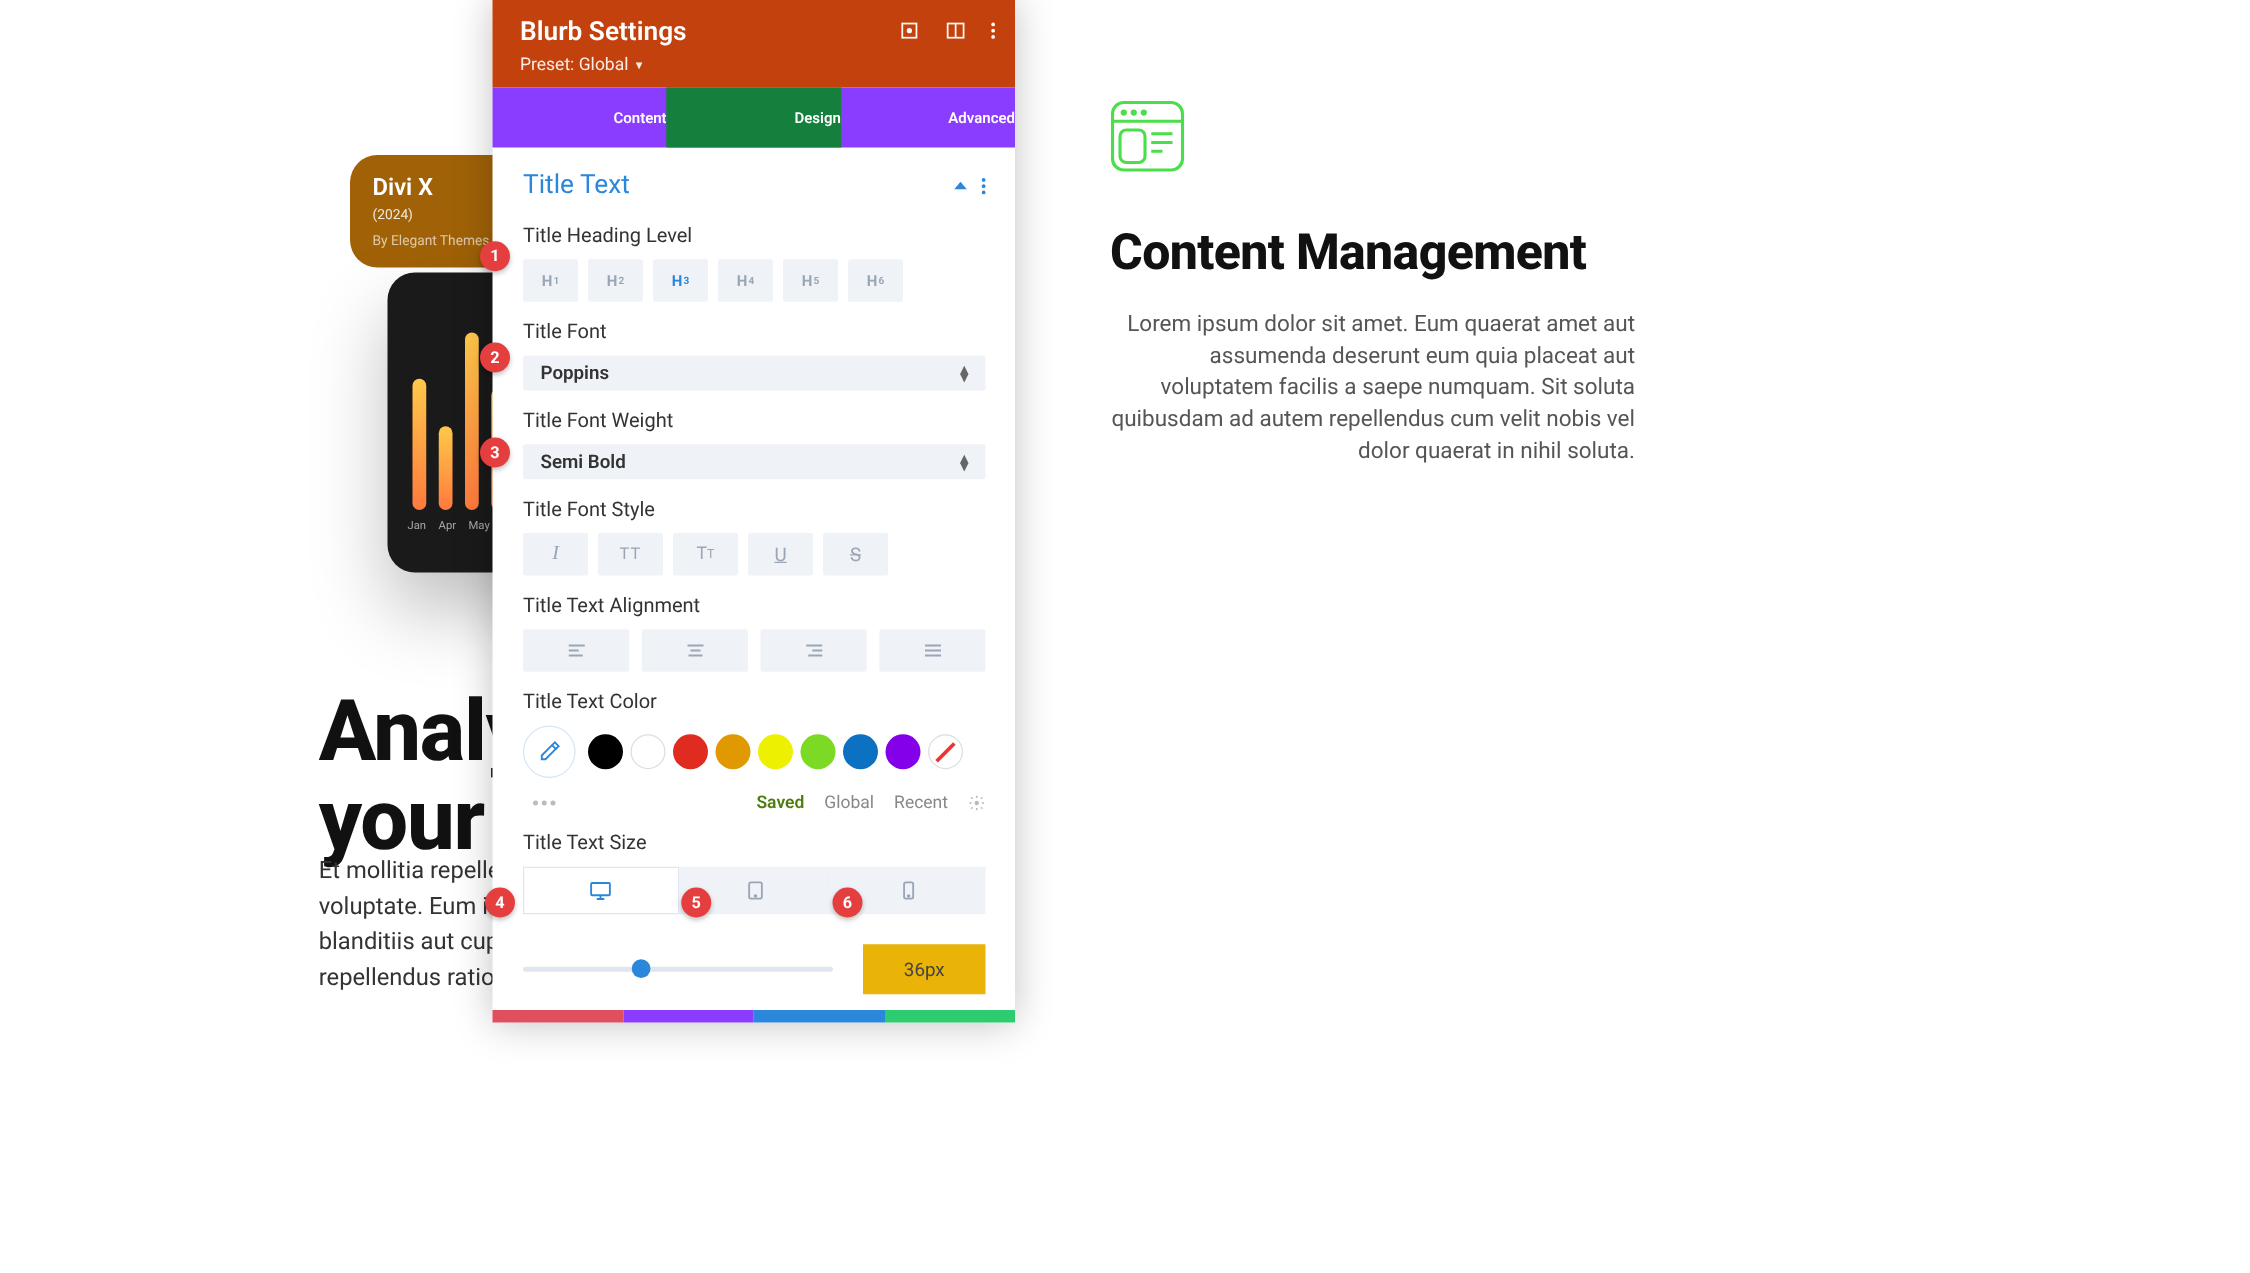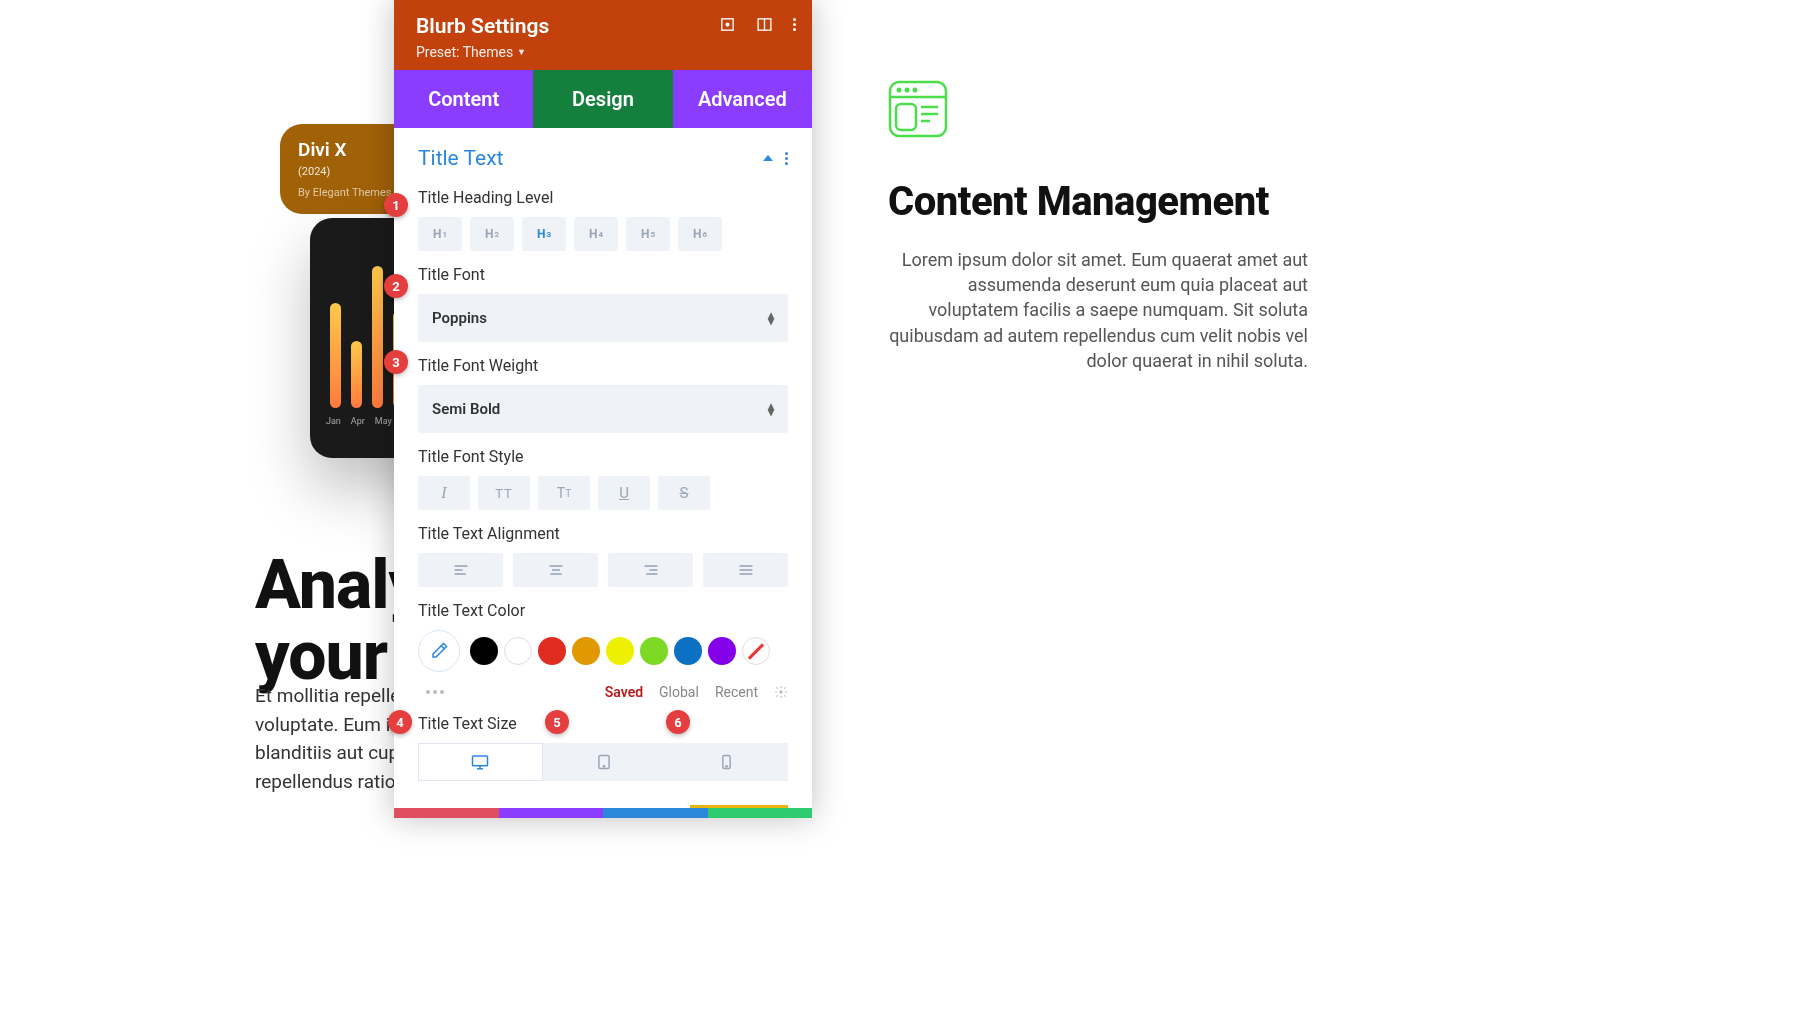--- a/index.html
+++ b/index.html
@@ -23,48 +23,48 @@
 
 .panel { position: absolute; left: 394px; top: 0; width: 418px; background: #fff; box-shadow: 0 0 30px rgba(0,0,0,.25); display:flex; flex-direction:column; height: 818px; }
 .panel-header { background: #c2410c; color: #fff; padding: 14px 22px 10px; }
 .panel-title { font-size: 21px; font-weight: 600; }
 .panel-preset { font-size: 14px; margin-top: 6px; opacity: .9; display:flex; align-items:center; gap:4px; }
 .panel-tools { position: absolute; top: 16px; right: 16px; display:flex; gap: 20px; align-items:center; }
 .panel-tools svg, .panel-tools .dots { width: 17px; height: 17px; opacity: .95; }
 .dots3 { display:flex; flex-direction:column; gap:2px; }
 .dots3 span { width:3px; height:3px; background:#fff; border-radius:50%; }
 .tabs { display:flex; background:#8b3dff; }
-.tab { flex:1; padding: 17px 0; text-align:center; font-size: 20px; font-weight: 600; color:#fff; }
+.tab { flex:1; padding: 17px 0; text-align:right; font-size: 12px; font-weight: 600; color:#fff; }
 .tab.active { background:#15803d; }
 .panel-body { padding: 18px 24px; flex:1; overflow-y:auto; position:relative; }
 .panel-body::-webkit-scrollbar { width: 4px; }
 .panel-body::-webkit-scrollbar-thumb { background: #333; }
 .section-title { color: #2b87da; font-size: 21px; display:flex; align-items:center; justify-content:space-between; margin-bottom: 18px; }
 .section-actions { display:flex; align-items:center; gap:12px; }
 .chev-up { width:0; height:0; border-left:5px solid transparent; border-right:5px solid transparent; border-bottom:6px solid #2b87da; cursor:pointer; }
 .vdots span { display:block; width:3px; height:3px; background:#2b87da; border-radius:50%; margin:2px 0; }
 .field-label { font-size: 16px; color: #333; margin: 14px 0 10px; }
 .btn-row { display:flex; gap:8px; }
 .hbtn { flex:0 0 44px; height: 34px; background:#eff2f7; display:flex; align-items:center; justify-content:center; font-size:12px; font-weight:700; color:#9aa5b5; border-radius:2px; cursor:pointer; }
 .hbtn .sub { font-size:8px; margin-left:1px; font-weight:700; }
 .hbtn.active { color:#2b87da; }
-.select { background:#eff2f7; height: 48px; display:flex; align-items:center; justify-content:space-between; padding:0 14px; font-size:15px; font-weight:600; color:#333; border-radius:2px; cursor:pointer;gap:21px; }
+.select { background:#eff2f7; height: 28px; display:flex; align-items:center; justify-content:space-between; padding:0 14px; font-size:15px; font-weight:600; color:#333; border-radius:2px; cursor:pointer;gap:21px; }
 .select .arrows { font-size:12px; color:#666; line-height:.5; }
 .style-btn { flex:0 0 52px; height:34px; background:#eff2f7; display:flex; align-items:center; justify-content:center; color:#9aa5b5; border-radius:2px; cursor:pointer; }
 .align-row { display:flex; gap:10px; }
 .align-btn { flex:1; height:34px; background:#eff2f7; display:flex; align-items:center; justify-content:center; border-radius:2px; cursor:pointer; }
 .align-btn svg { width:16px; height:12px; }
 .color-row { display:flex; gap:6px; align-items:center; }
 .eyedrop { width:42px; height:42px; border-radius:50%; border:1px solid #d5e6f5; display:flex; align-items:center; justify-content:center; margin-right:4px; cursor:pointer; }
 .swatch { width:28px; height:28px; border-radius:50%; cursor:pointer; }
 .swatch.blank { border:1px solid #ddd; background:#fff; }
 .swatch.none { background:#fff; border:1px solid #ddd; position:relative; }
 .swatch.none::after { content:""; position:absolute; left:3px; top:12px; width:20px; height:3px; background:#e33; transform:rotate(-45deg); }
 .color-palettes { display:flex; align-items:center; gap:16px; margin-top:12px; justify-content:flex-end; font-size:14px; color:#888; }
-.color-palettes .saved { color:#b91c1c; font-weight:600;text-align:right; }
+.color-palettes .saved { color:#4d7c0f; font-weight:600;text-align:right; }
 .more-dots { display:flex; gap:3px; margin-right:auto; margin-left:8px; }
 .more-dots span { width:4px; height:4px; background:#bbb; border-radius:50%; }
 .device-row { display:flex; gap:0; }
 .device-btn { flex:1; height:38px; display:flex; align-items:center; justify-content:center; background:#eff2f7; cursor:pointer; }
 .device-btn.first { background:#fff; border:1px solid #e0e6f0; }
 .slider-row { display:flex; align-items:center; gap:24px; margin-top:24px; }
 .slider { flex:1; height:4px; background:#e0e6f0; position:relative; border-radius:2px; }
 .slider .thumb { position:absolute; left:35%; top:-6px; width:15px; height:15px; border-radius:50%; background:#2b87da; cursor:pointer; }
 .size-val { width:98px; height:40px; background:#eab308; display:flex; align-items:center; justify-content:center; font-size:15px; color:#444; }
 .footer-bars { display:flex; height:10px; }
@@ -117,21 +117,21 @@
     <line x1="33" y1="41" x2="42" y2="41" stroke="#4ade4a" stroke-width="2.5"></line>
   </svg>
   <div class="cm-title">Content Management</div>
   <div class="cm-body">Lorem ipsum dolor sit amet. Eum quaerat amet aut assumenda deserunt eum quia placeat aut voluptatem facilis a saepe numquam. Sit soluta quibusdam ad autem repellendus cum velit nobis vel dolor quaerat in nihil soluta.</div>
 </div>
 
 <div class="panel">
   <div class="panel-header">
     <div class="panel-title">Blurb Settings</div>
     <div class="panel-preset">
-        <span>Preset: Themes</span>
+        <span>Preset: Global</span>
         <span style="font-size:9px">▼</span>
       </div>
     <div class="panel-tools">
       <svg viewBox="0 0 24 24" fill="none" stroke="#fff" stroke-width="2">
           <rect x="4" y="4" width="16" height="16"></rect>
           <circle cx="12" cy="12" r="2" fill="#fff"></circle>
         </svg>
       <svg viewBox="0 0 24 24" fill="none" stroke="#fff" stroke-width="2">
           <rect x="3" y="4" width="18" height="16"></rect>
           <line x1="12" y1="4" x2="12" y2="20"></line>

